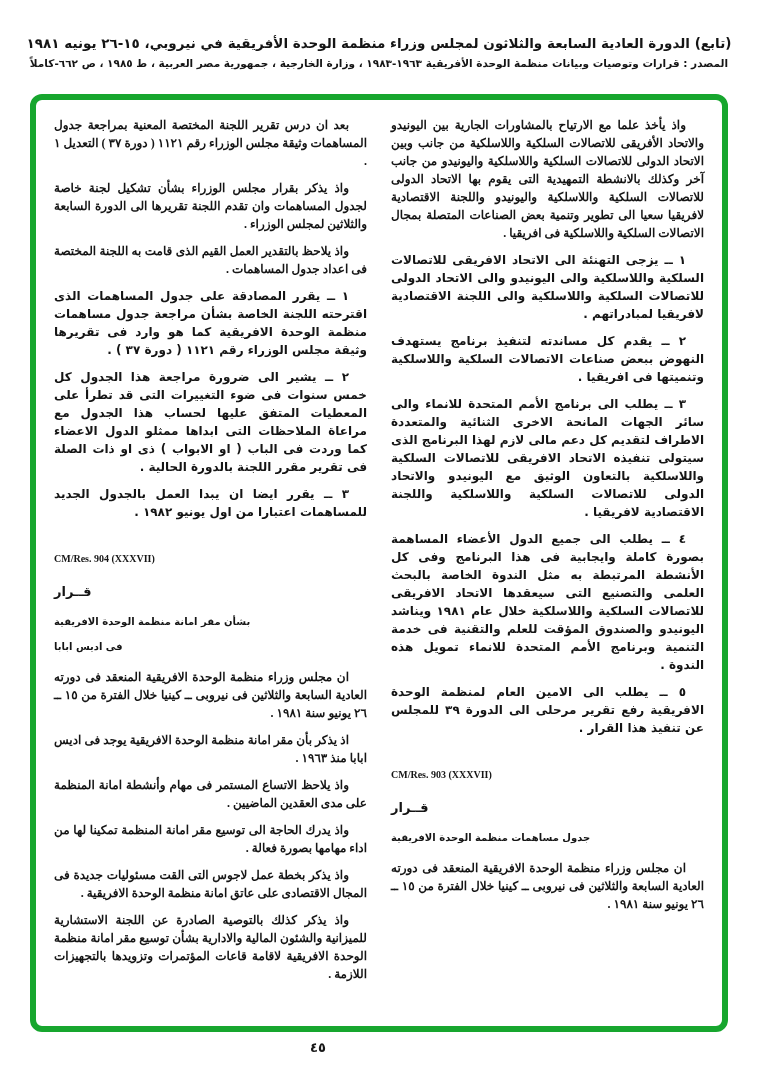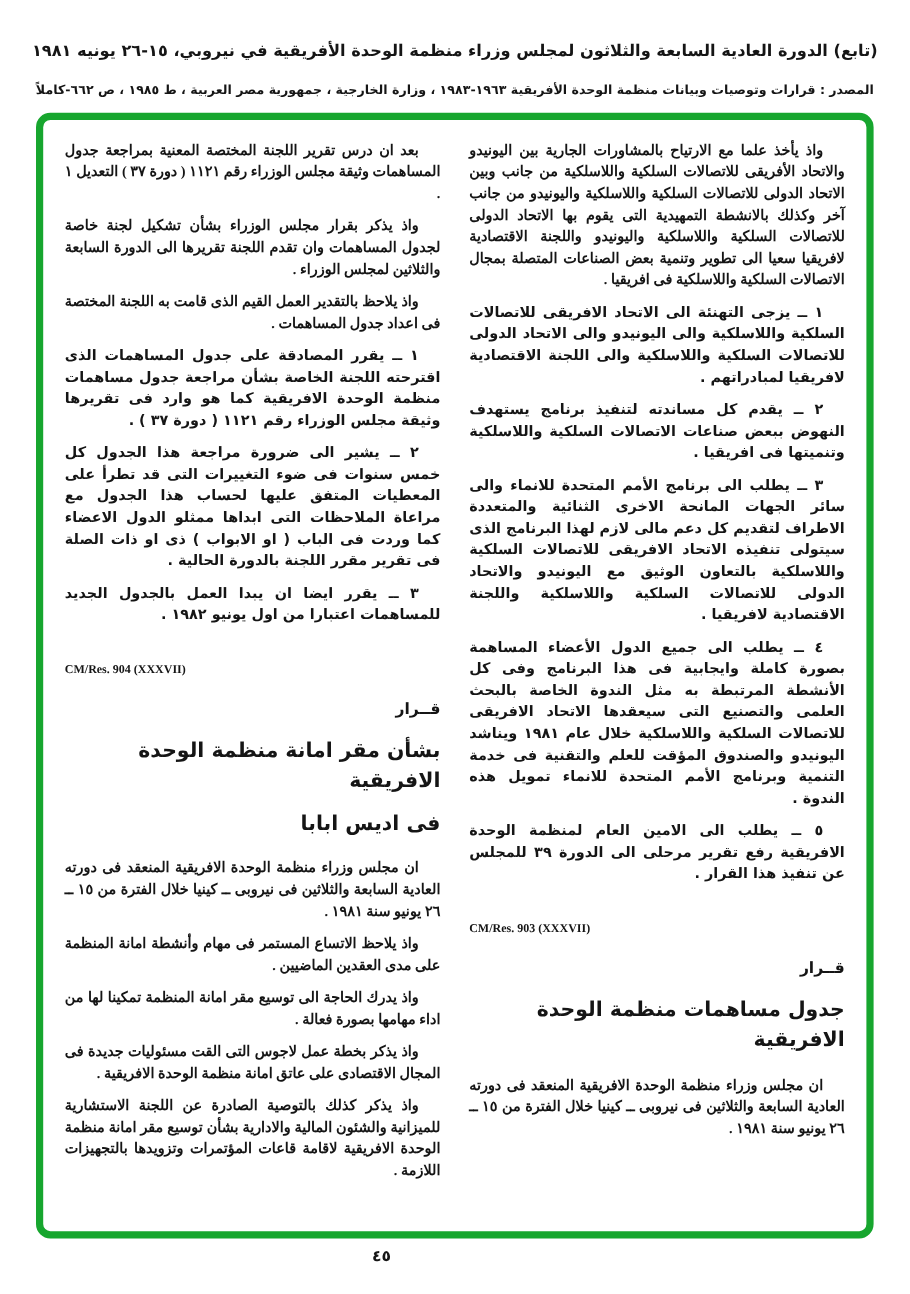--- a/index.html
+++ b/index.html
@@ -13,21 +13,21 @@
   }
   .page-header {
     position:absolute; top:34px; left:0; width:758px;
     direction:rtl; text-align:center;
   }
   .hdr-line1 {
     font-size:13.5px; font-weight:700; letter-spacing:0; line-height:1.4;
     padding:0 16px;
   }
   .hdr-line2 {
-    margin-top:16px;
+    margin-top:4px;
     font-size:10.5px; font-weight:700; line-height:1.3;
     padding:0 14px;
   }
   .green-frame {
     position:absolute; left:30px; top:94px;
     width:698px; height:938px;
     border:6px solid #17a62e;
     border-radius:12px;
     padding:16px 18px 10px 18px;
     overflow:hidden;
@@ -49,25 +49,25 @@
   .para { margin-bottom:9px; text-indent:18px;font-family:Liberation Serif, serif; }
   .num-item { margin-bottom:9px; text-indent:18px; }
   .res-code {
     direction:ltr; text-align:left;
     font-family:"Liberation Serif", serif;
     font-size:10px; font-weight:700;
     margin:30px 0 16px 0;
     text-indent:0;
   }
   .h-qarar {
-    text-align:right; font-size:13px; font-weight:700;
+    text-align:left; font-size:13px; font-weight:700;
     margin:4px 0 12px 0; text-indent:0;
   }
   .h-sub {
-    text-align:right; font-size:17px; font-weight:700;
+    text-align:left; font-size:10px; font-weight:700;
     margin:0 0 10px 0; text-indent:0; line-height:1.5;
   }
   .h-sub.last { margin-bottom:14px; }
   .page-number {
     position:absolute; left:0; top:1040px; width:636px;
     text-align:center; font-size:13px; font-weight:700;
     direction:rtl;
   }
 </style>
 </head>
@@ -99,20 +99,21 @@
       <div class="para">واذ يذكر بقرار مجلس الوزراء بشأن تشكيل لجنة خاصة لجدول المساهمات وان تقدم اللجنة تقريرها الى الدورة السابعة والثلاثين لمجلس الوزراء .</div>
       <div class="para">واذ يلاحظ بالتقدير العمل القيم الذى قامت به اللجنة المختصة فى اعداد جدول المساهمات .</div>
       <div class="num-item">١ ــ يقرر المصادقة على جدول المساهمات الذى اقترحته اللجنة الخاصة بشأن مراجعة جدول مساهمات منظمة الوحدة الافريقية كما هو وارد فى تقريرها وثيقة مجلس الوزراء رقم ١١٢١ ( دورة ٣٧ ) .</div>
       <div class="num-item">٢ ــ يشير الى ضرورة مراجعة هذا الجدول كل خمس سنوات فى ضوء التغييرات التى قد تطرأ على المعطيات المتفق عليها لحساب هذا الجدول مع مراعاة الملاحظات التى ابداها ممثلو الدول الاعضاء كما وردت فى الباب ( او الابواب ) ذى او ذات الصلة فى تقرير مقرر اللجنة بالدورة الحالية .</div>
       <div class="num-item">٣ ــ يقرر ايضا ان يبدا العمل بالجدول الجديد للمساهمات اعتبارا من اول يونيو ١٩٨٢ .</div>
       <div class="res-code">CM/Res. 904 (XXXVII)</div>
       <div class="h-qarar">قــرار</div>
       <div class="h-sub">بشأن مقر امانة منظمة الوحدة الافريقية</div>
       <div class="h-sub last">فى اديس ابابا</div>
       <div class="para">ان مجلس وزراء منظمة الوحدة الافريقية المنعقد فى دورته العادية السابعة والثلاثين فى نيروبى ــ كينيا خلال الفترة من ١٥ ــ ٢٦ يونيو سنة ١٩٨١ .</div>
+      <div class="para">اذ يذكر بأن مقر امانة منظمة الوحدة الافريقية يوجد فى اديس ابابا منذ ١٩٦٣ .</div>
       <div class="para">واذ يلاحظ الاتساع المستمر فى مهام وأنشطة امانة المنظمة على مدى العقدين الماضيين .</div>
       <div class="para">واذ يدرك الحاجة الى توسيع مقر امانة المنظمة تمكينا لها من اداء مهامها بصورة فعالة .</div>
       <div class="para">واذ يذكر بخطة عمل لاجوس التى القت مسئوليات جديدة فى المجال الاقتصادى على عاتق امانة منظمة الوحدة الافريقية .</div>
       <div class="para">واذ يذكر كذلك بالتوصية الصادرة عن اللجنة الاستشارية للميزانية والشئون المالية والادارية بشأن توسيع مقر امانة منظمة الوحدة الافريقية لاقامة قاعات المؤتمرات وتزويدها بالتجهيزات اللازمة .</div>
     </div>
 
   </div>
 </div>
 
 <div class="page-number">٤٥</div>

